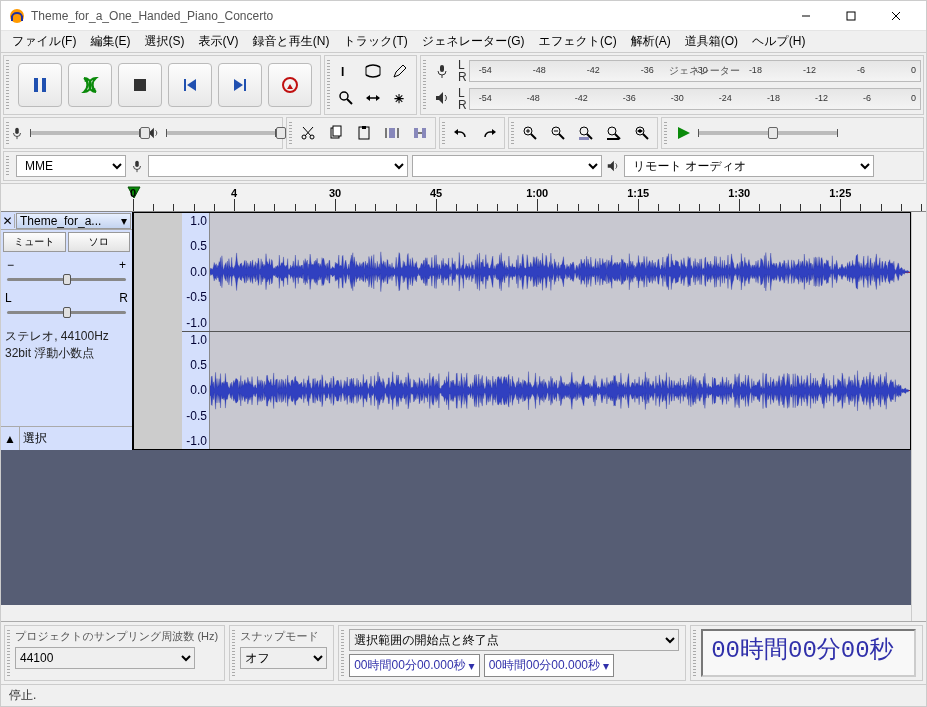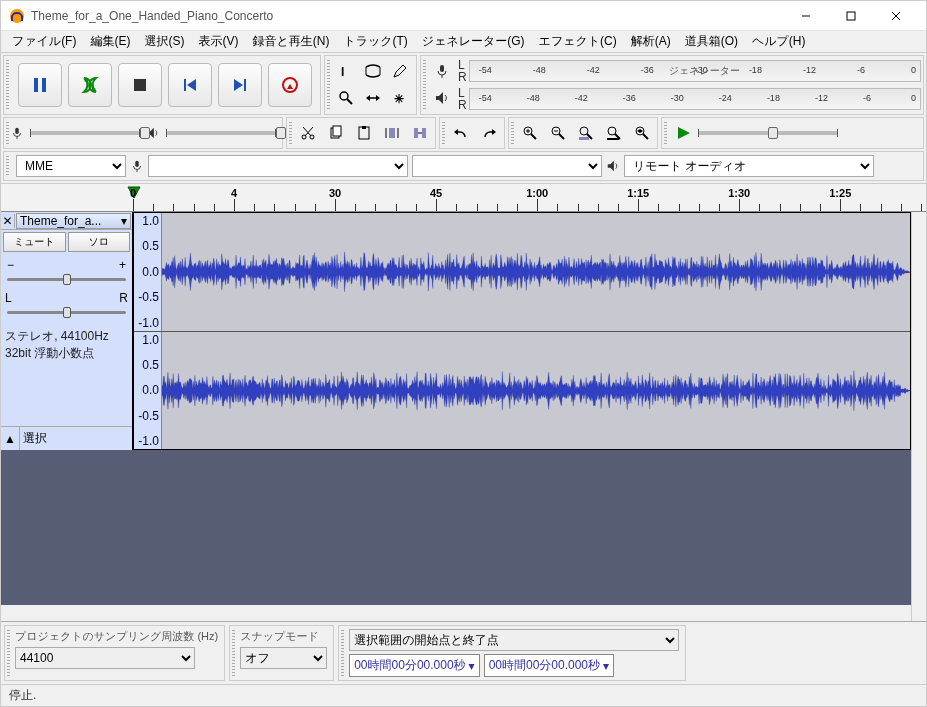--- a/index.html
+++ b/index.html
@@ -73,21 +73,21 @@
 .tp-slider-row { padding: 4px 6px; text-align: center; font-size: 10px; }
 .tp-slider { width: 100%; height: 3px; background: #888; position: relative; border-radius: 2px; margin: 6px 0;}
 .tp-slider .th { position: absolute; top: -4px; width: 8px; height: 11px; background: #e0e0e0; border: 1px solid #555; border-radius: 2px; left: 50%; transform: translateX(-50%);}
 .tp-lr { display: flex; justify-content: space-between; font-size: 10px; padding: 0 4px; }
 .tp-info { padding: 4px; font-size: 10px; color: #222; }
 .tp-foot { margin-top: auto; display: flex; align-items: center; border-top: 1px solid #aaa; }
 .tp-foot .ar { width: 18px; text-align: center; cursor: pointer; }
 .tp-foot .sel { flex: 1; text-align: left; padding: 3px; cursor: pointer; border-left: 1px solid #aaa; }
 
 .wave-area { flex: 1; display: flex; flex-direction: column; border: 1px solid #000; }
-.wave-ch { flex: 1; display: flex; position: relative; background: #c8c8d0; border-bottom: 1px solid #555; }
+.wave-ch { flex: 1; display: flex; position: relative; background: #c8c8d0; border-bottom: 1px solid #555; margin-left: 48px; }
 .wave-ch:last-child { border-bottom: none; }
 .wave-scale { width: 28px; background: #d4dffc; display: flex; flex-direction: column; justify-content: space-between; font-size: 9px; color: #003; padding: 1px 2px; text-align: right; border-right: 1px solid #888; }
 .wave-canvas { flex: 1; position: relative; overflow: hidden; }
 .wave-canvas svg { position: absolute; inset: 0; width: 100%; height: 100%; }
 .wave-mid { position: absolute; left: 0; right: 0; top: 50%; border-top: 1px solid #b83030; }
 
 .track-scrollbar { height: 16px; background: #f0f0f0; }
 
 
 .bottom { background: #f0f0f0; border-top: 1px solid #aaa; padding: 3px; display: flex; gap: 4px; align-items: stretch; }
@@ -582,17 +582,20 @@
       <div class="time-in">
           <span>00時間00分00.000秒</span>
           <span style="margin-left:3px">▾</span>
         </div>
       <div class="time-in">
           <span>00時間00分00.000秒</span>
           <span style="margin-left:3px">▾</span>
         </div>
     </div>
   </div>
+  <div class="btm-group" style="flex:1;justify-content:center">
+    <div class="big-time">00時間00分00秒</div>
+  </div>
 </div>
 
 <div class="status">
   <span>停止.</span>
 </div>
 
 </body></html>

